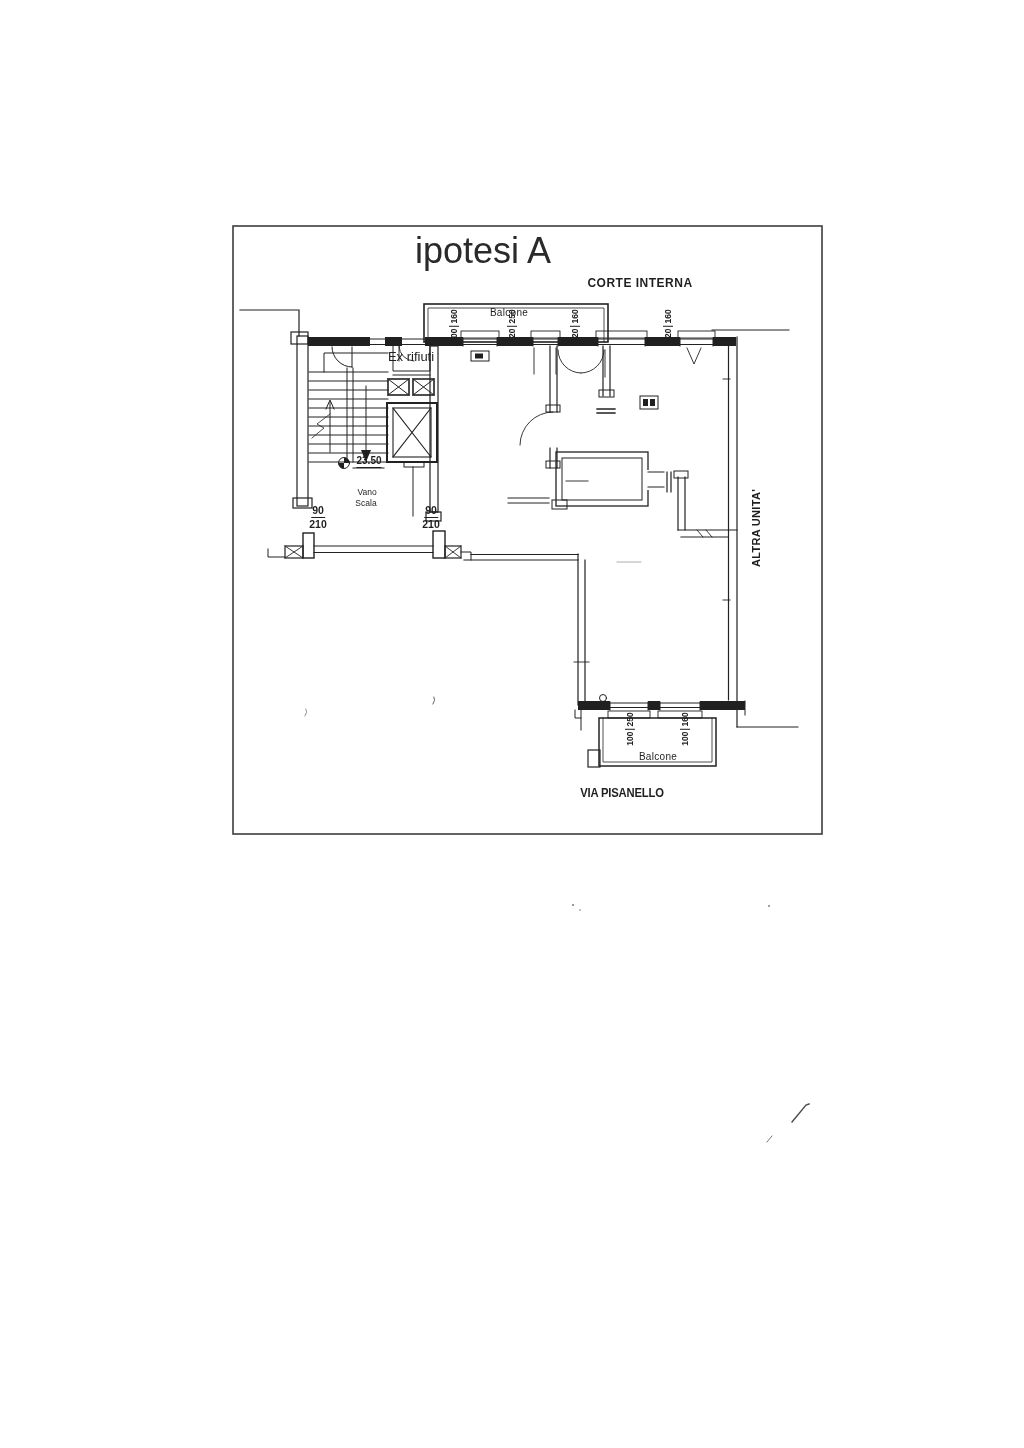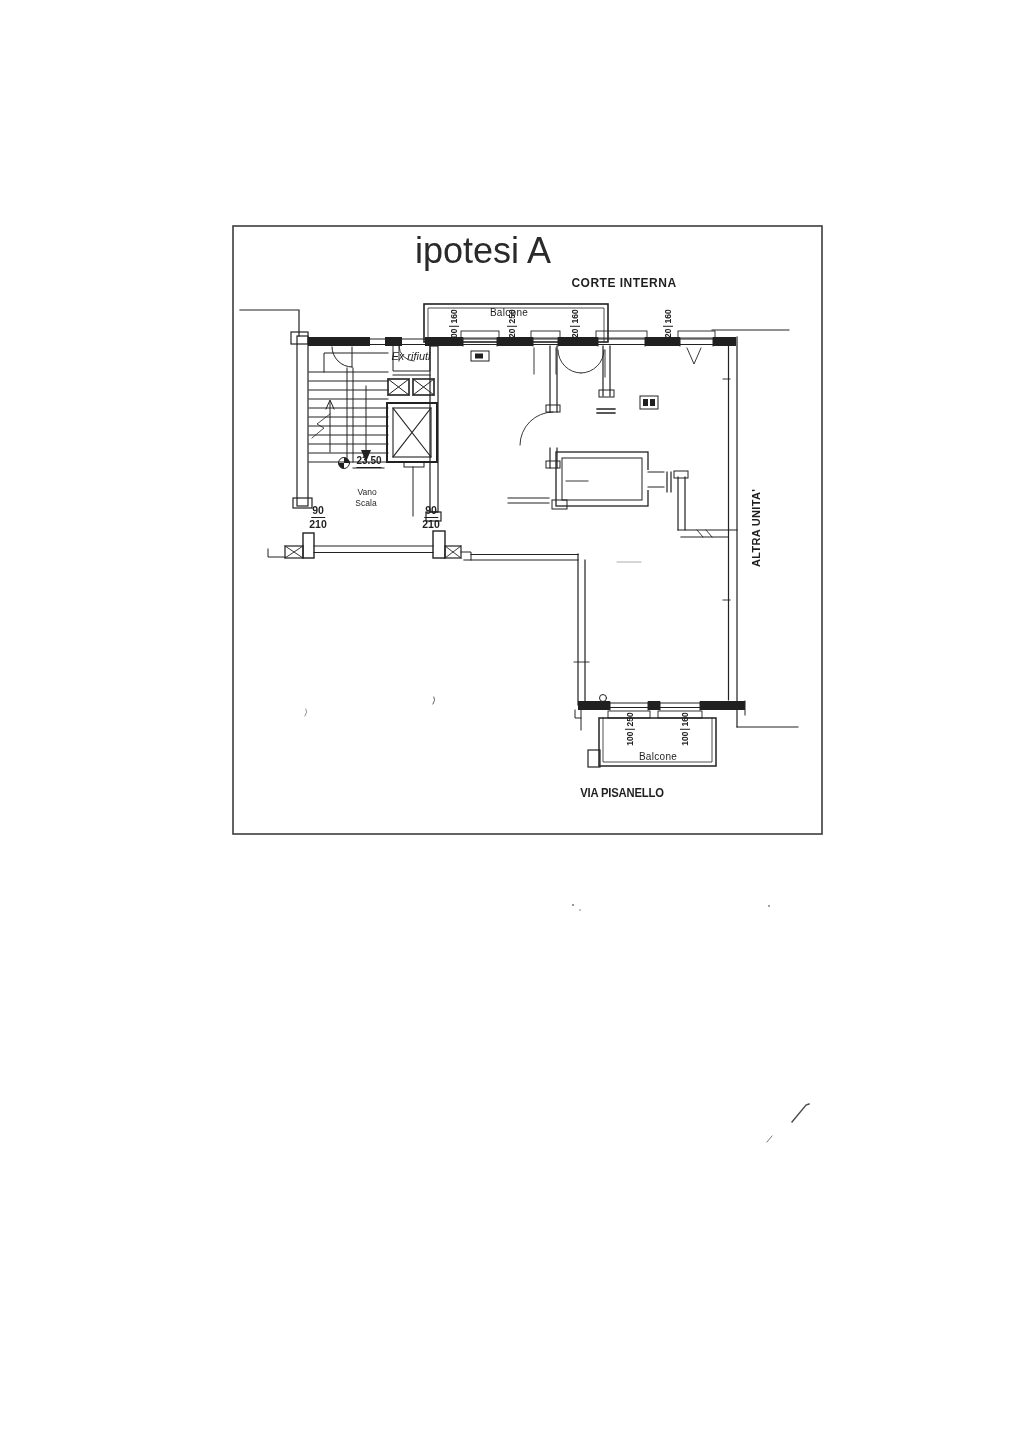--- a/index.html
+++ b/index.html
@@ -19,21 +19,21 @@
     font-family:"Liberation Sans",sans-serif;
     line-height:1;
   }
   .title{font-size:36px;font-weight:400;color:#2a2a2a;}
   .caps{font-weight:700;}
   .corte{font-size:12px;letter-spacing:0.5px;}
   .via{font-size:12.5px;letter-spacing:-0.2px;transform:translate(-50%,-50%) scaleX(0.9);}
   .altra{font-size:11px;font-weight:700;transform:translate(-50%,-50%) rotate(-90deg);letter-spacing:0.3px;}
   .balcone{font-size:10px;font-weight:400;letter-spacing:0.3px;}
   .vano{font-size:8.5px;text-align:right;line-height:11px;}
-  .exrif{font-size:11px;font-style:italic;}
+  .exrif{font-size:13px;}
   .quota{font-size:10px;font-weight:700;}
   .quota span{border-bottom:1px solid #1f1f1f;padding-bottom:1px;}
   .vfrac{display:flex;flex-direction:column;align-items:center;font-size:10.5px;font-weight:700;justify-content:center;}
   .vfrac .num{padding:0 1px 1px;}
   .vfrac .den{padding-top:1px;}
   .vfrac .num{border-bottom:1.2px solid #1f1f1f;}
   .rfrac{display:flex;flex-direction:row;align-items:center;font-size:8.5px;font-weight:700;
          transform:translate(-50%,-50%) rotate(-90deg);}
   .rfrac .bar{width:1.2px;height:10px;background:#1f1f1f;margin:0 2px;}
 </style>
@@ -232,21 +232,21 @@
         <path d="M 617 562 H 641" stroke="#9a9a9a" stroke-width="0.8"></path>
         <circle cx="573" cy="905" r="0.9" fill="#666" stroke="none"></circle>
         <circle cx="580" cy="910" r="0.8" fill="#777" stroke="none"></circle>
         <circle cx="769" cy="906" r="0.9" fill="#777" stroke="none"></circle>
       </g>
     </g>
   </svg>
 
   <div class="lbl title" style="left:483px;top:251px;">ipotesi A</div>
 
-  <div class="lbl caps corte" style="left:624px;top:283px;">CORTE INTERNA</div>
+  <div class="lbl caps corte" style="left:640px;top:283px;">CORTE INTERNA</div>
 
   <div class="lbl caps via" style="left:622px;top:793px;">VIA PISANELLO</div>
 
   <div class="lbl altra" style="left:756px;top:528px;">ALTRA UNITA'</div>
 
   <div class="lbl balcone" style="left:509px;top:313px;">Balcone</div>
 
   <div class="lbl balcone" style="left:658px;top:757px;">Balcone</div>
 
   <div class="lbl vano" style="left:366px;top:498px;">

